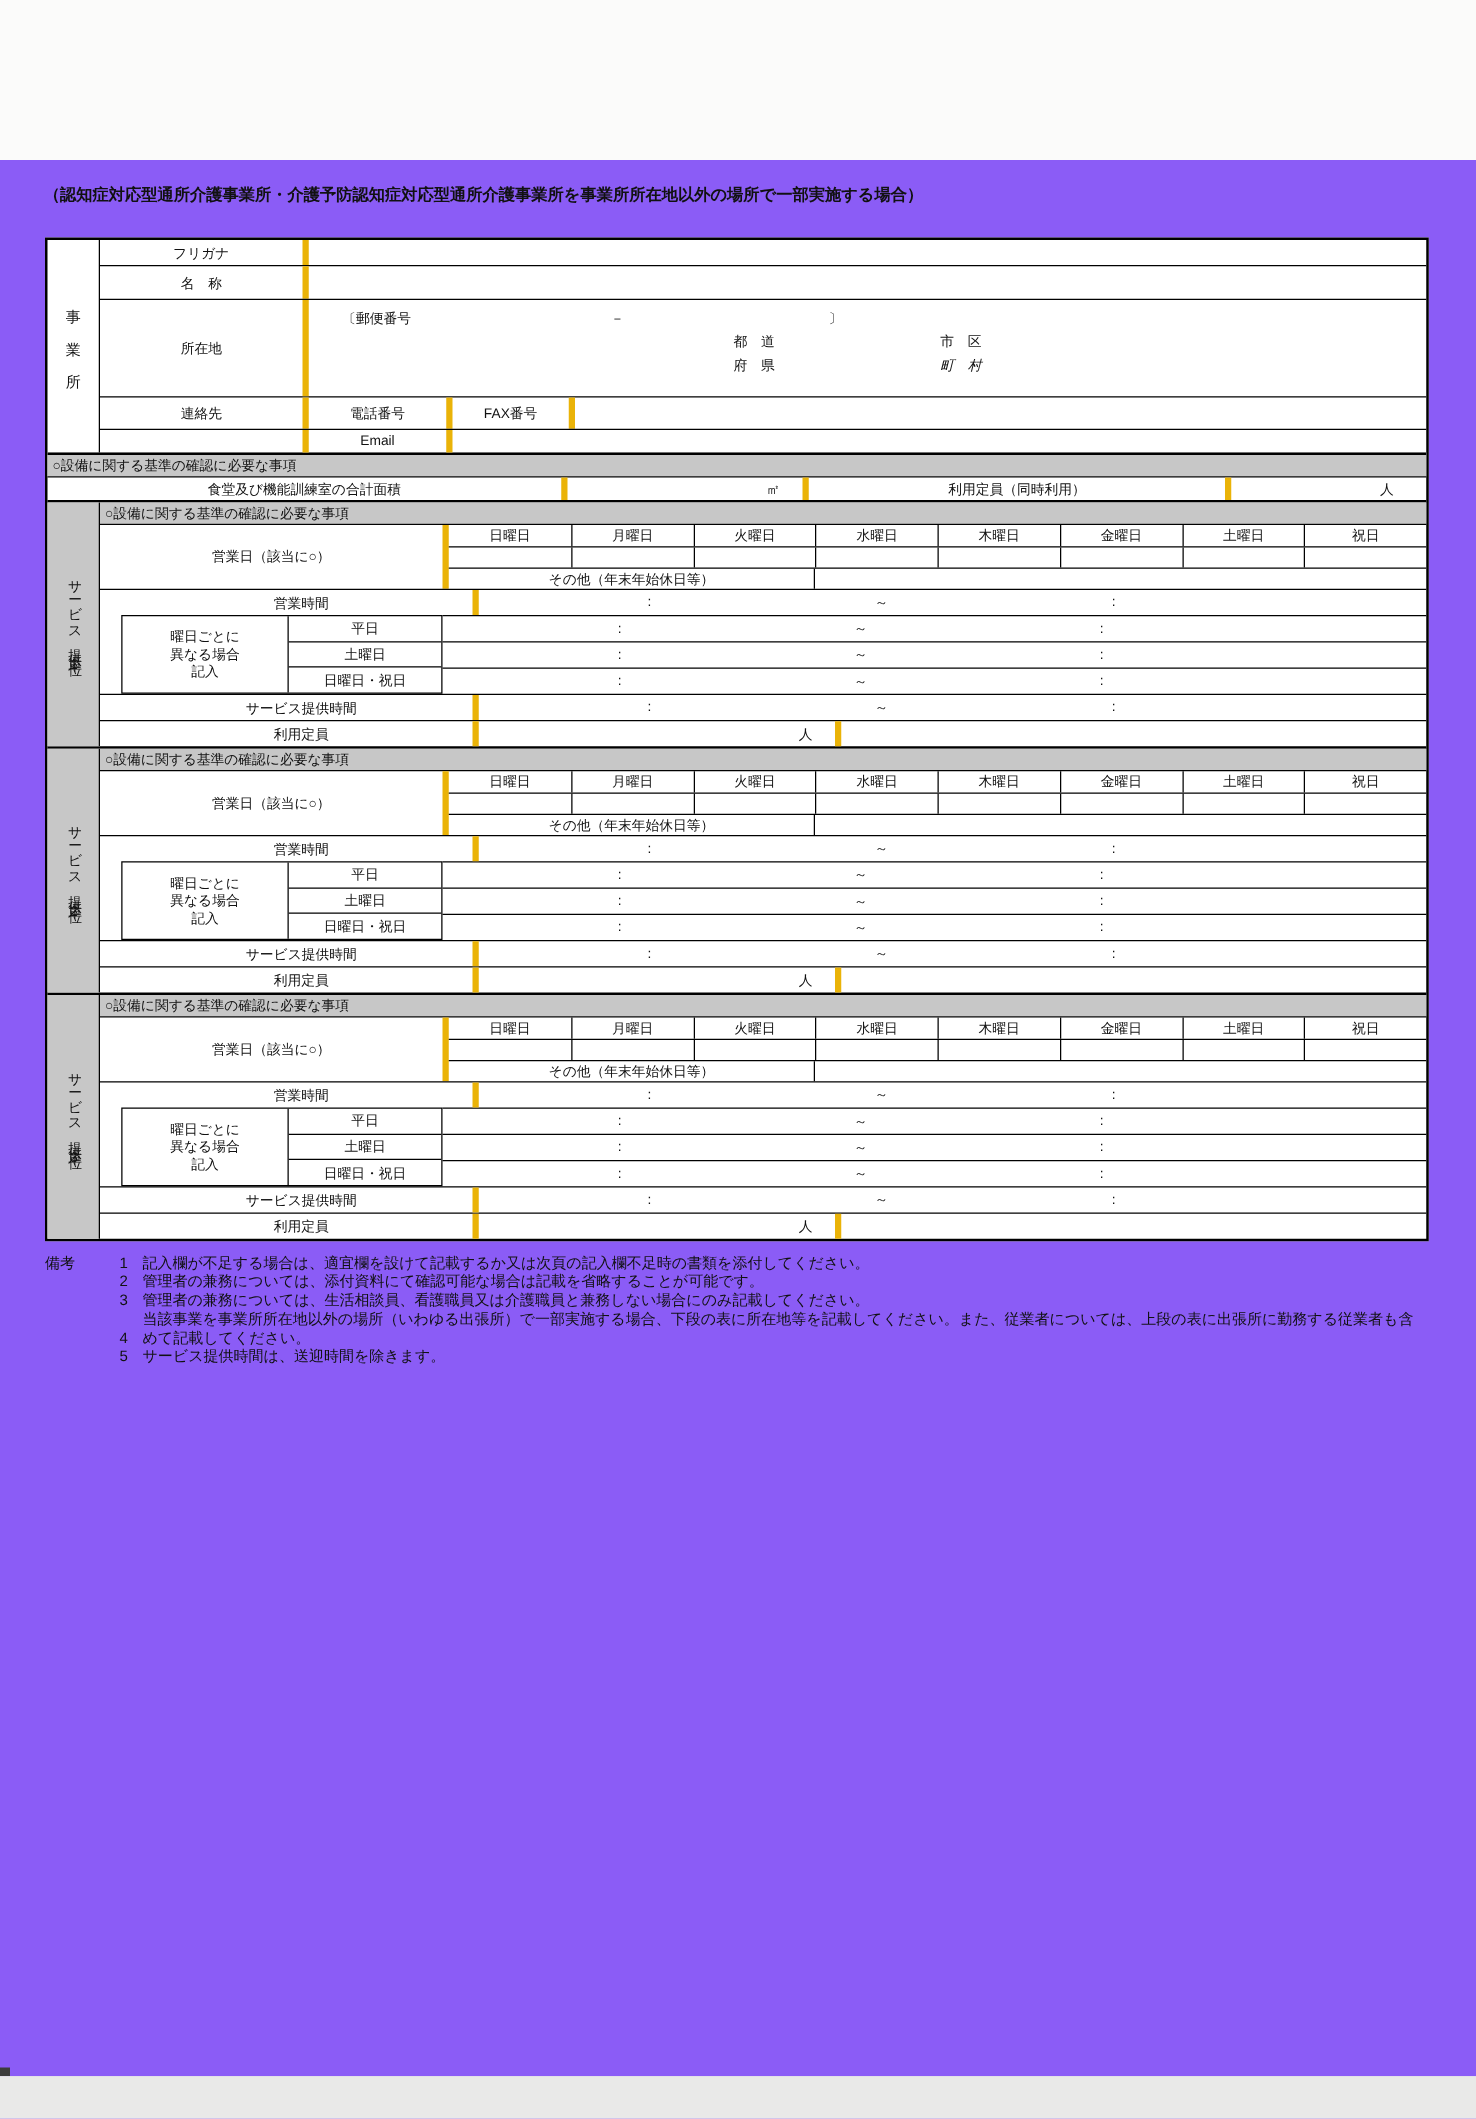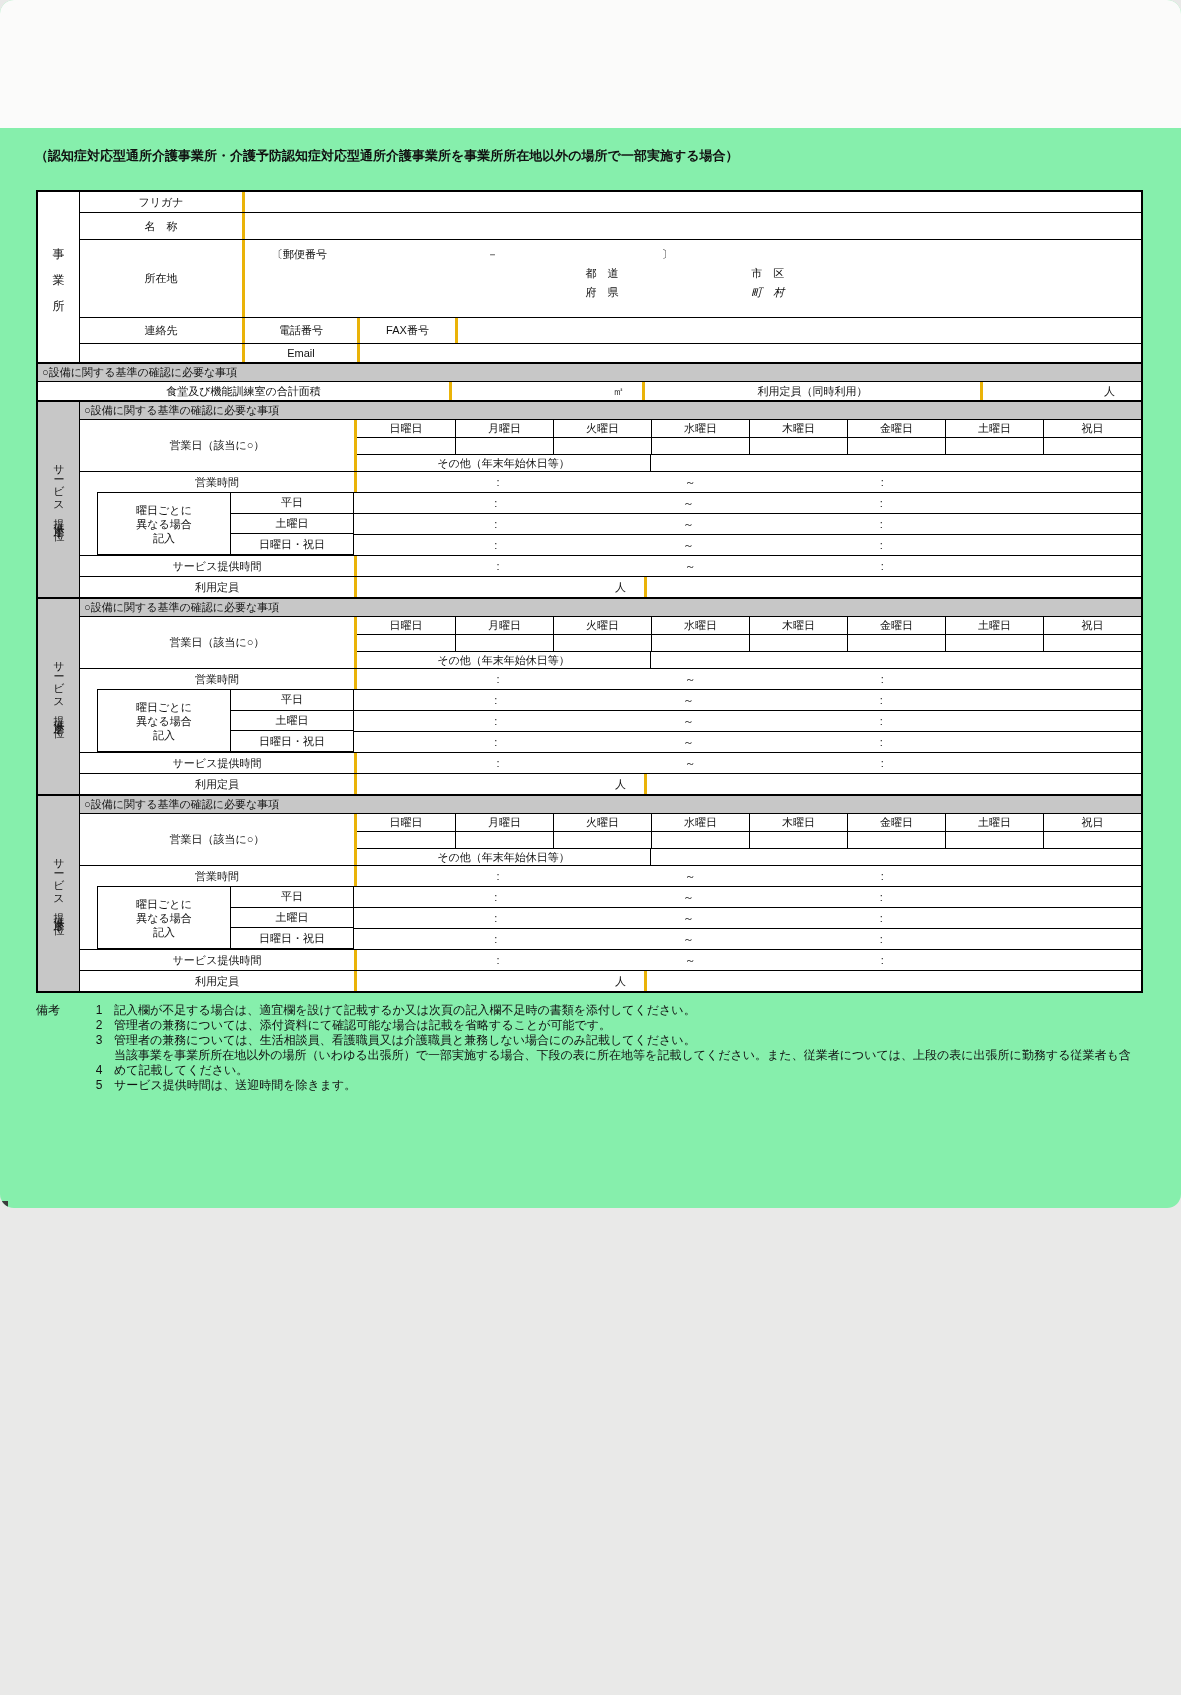--- a/index.html
+++ b/index.html
@@ -1,33 +1,33 @@
 <!DOCTYPE html>
 <html><head>
 <meta charset="utf-8">
 <style>
   *{box-sizing:border-box;margin:0;padding:0;}
   html,body{background:#e9e9e8;}
-  .page{position:relative;width:1181px;height:1208px;background:#86efac;overflow:hidden;
-        font-family:"Liberation Sans","DejaVu Sans",sans-serif;color:#111;border-radius:14px;}
+  .page{position:relative;width:1181px;height:1661px;background:#8b5cf6;overflow:hidden;
+        font-family:"Liberation Sans","DejaVu Sans",sans-serif;color:#111;}
   .top-band{position:absolute;top:0;left:0;width:100%;height:128px;background:#fbfbfa;}
   .doc-title{position:absolute;top:147px;left:35px;font-size:13px;font-weight:bold;}
 
   .form-table{position:absolute;top:190px;left:36px;width:1107px;border:2px solid #000;background:#fff;}
   .section{display:flex;align-items:stretch;}
   .bt{border-top:1px solid #000;}
   .bt2{border-top:2px solid #000;}
-  .bl{border-left:3px solid #eab308;}
+  .bl{border-left:5px solid #eab308;}
   .vstrip{flex:0 0 42px;display:flex;align-items:center;justify-content:center;border-right:1px solid #000;}
   .vtext{writing-mode:vertical-rl;text-orientation:upright;font-size:11px;line-height:1;}
   .office-strip .vtext{font-size:12px;letter-spacing:26px;}
   .unit-strip{background:#c7c7c7;}
   .unit-strip .vtext{letter-spacing:4px;}
   .body-col{flex:1;display:flex;flex-direction:column;min-width:0;}
-  .row{display:flex;align-items:stretch;font-size:11px;} .h19{height:19px;} .h20{height:20px;} .h21{height:21px;}
+  .row{display:flex;align-items:stretch;font-size:11px;} .h19{height:19px;} .h20{height:20px;} .h21{height:21px;padding-left:24px;}
   .h26{height:26px;} .h27{height:27px;} .h63{height:63px;} .h78{height:78px;}
   .cell{display:flex;align-items:center;justify-content:center;min-width:0;}
   .flex1{flex:1;min-width:0;}
   .w98{flex:0 0 98px;} .w115{flex:0 0 115px;} .w162{flex:0 0 162px;}
   .w193{flex:0 0 193px;} .w274{flex:0 0 274px;} .w290{flex:0 0 290px;} .w338{flex:0 0 338px;} .w411{flex:0 0 411px;}
   .rel{position:relative;}
   .grayrow{display:flex;align-items:center;background:#c7c7c7;font-size:11px;padding-left:4px;}
   .gray-b{height:19px;} .gray-u{height:17px;}
   .right-unit{justify-content:flex-end;padding-right:18px;}
   .right-person{justify-content:flex-end;padding-right:26px;}

